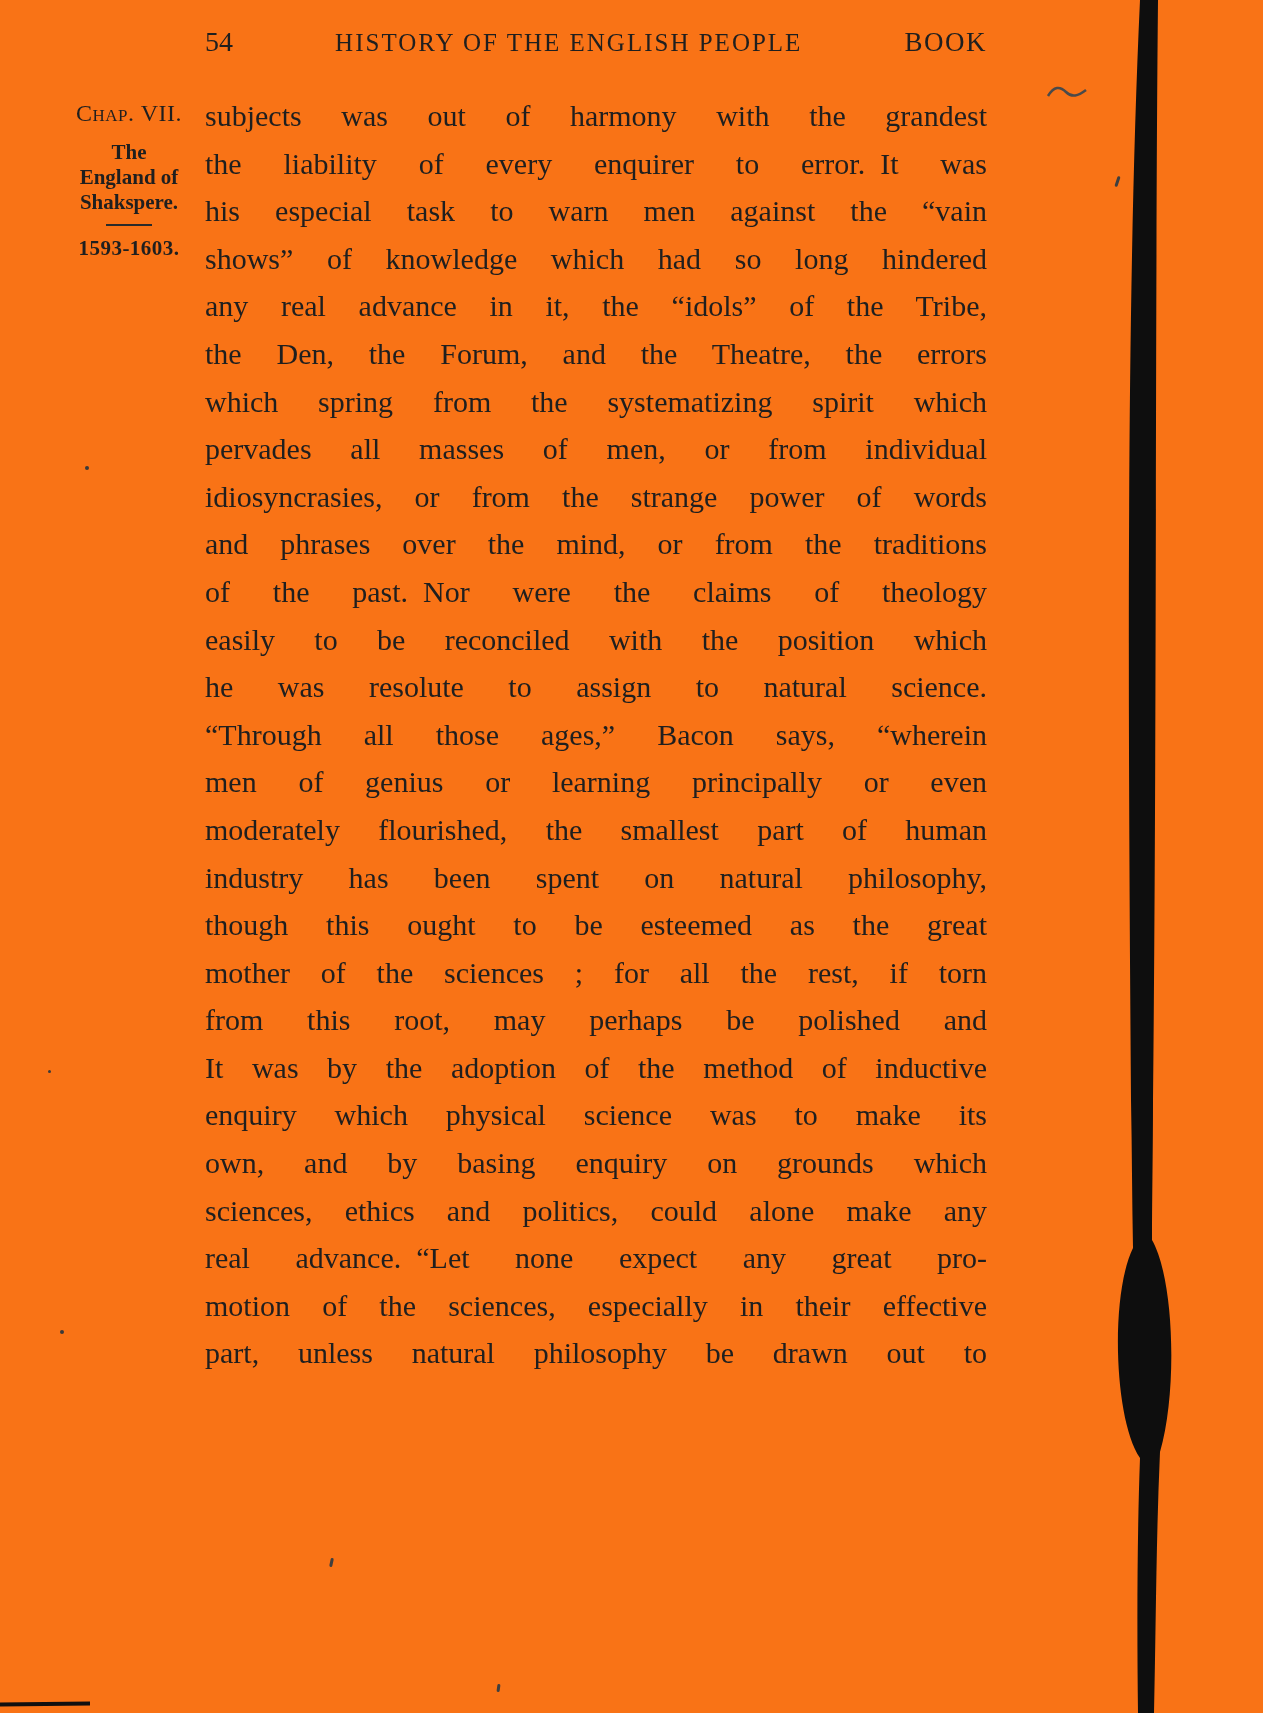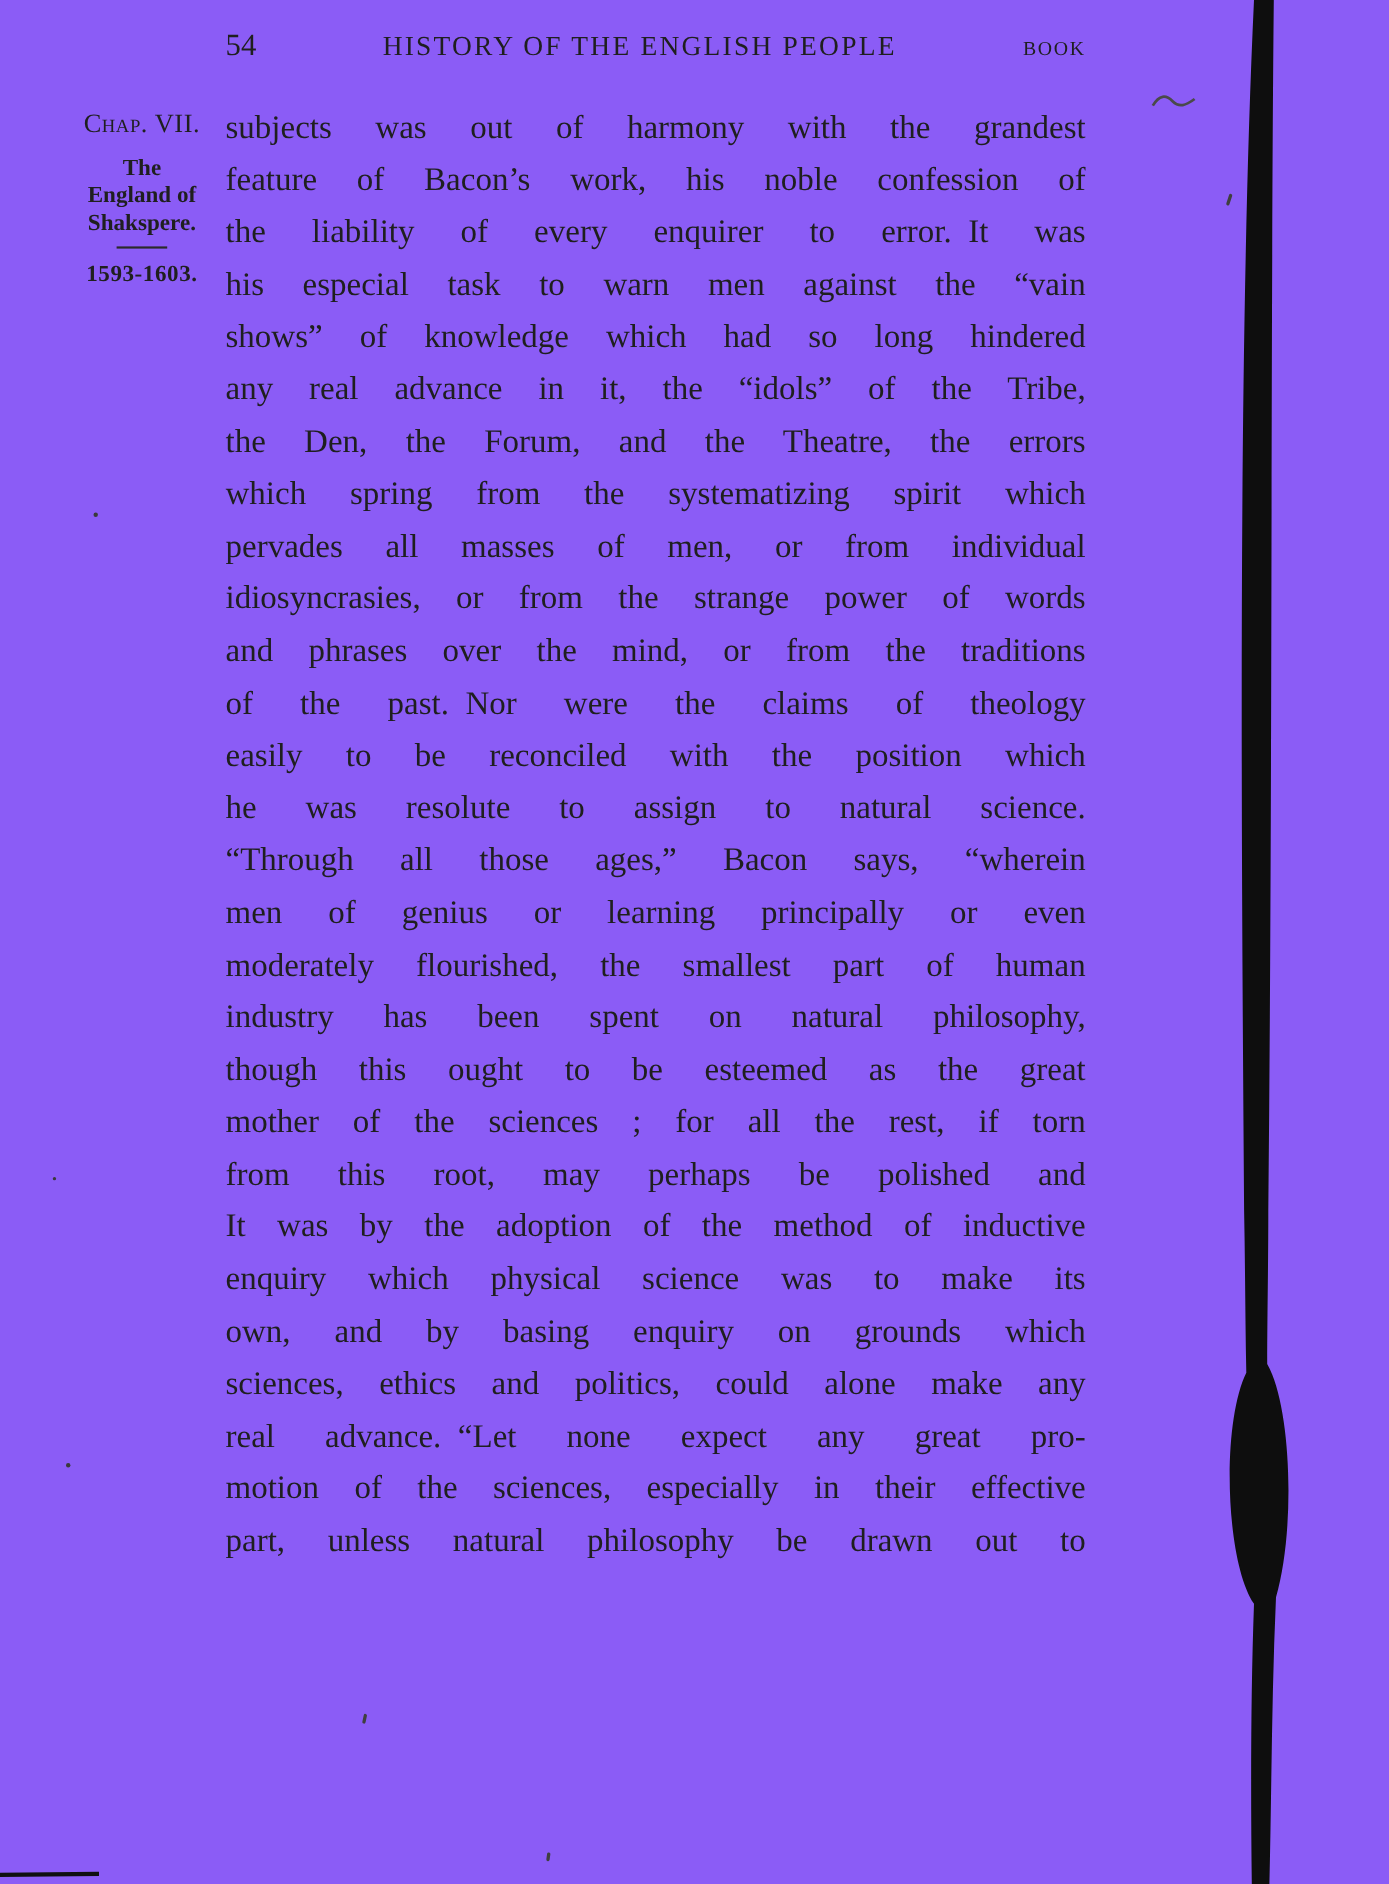--- a/index.html
+++ b/index.html
@@ -2,39 +2,39 @@
 <html><head>
 <meta charset="utf-8">
 <style>
   * { margin: 0; padding: 0; box-sizing: border-box; }
   html, body { background: #9a9a9a; }
   .page {
     position: relative;
     width: 1263px;
     height: 1713px;
     margin: 0 auto;
-    background: #8b5cf6;
+    background: #f97316;
     overflow: hidden;
     font-family: "Liberation Serif", "DejaVu Serif", serif;
     color: #1f1f1f;
   }
 
   
   .running-head {
     position: absolute;
     left: 205px;
     top: 26px;
     width: 782px;
     display: flex;
     justify-content: space-between;
     align-items: baseline;
   }
   .page-num { font-size: 28px; }
   .head-title { font-size: 25px; letter-spacing: 2px; }
-  .book-label { font-size: 18px; letter-spacing: 1.5px; }
+  .book-label { font-size: 27px; letter-spacing: 1.5px; }
 
   
   .marginalia {
     position: absolute;
     left: 58px;
     top: 100px;
     width: 142px;
     text-align: center;
   }
   .chap {
@@ -134,21 +134,20 @@
       <div>The</div>
       <div>England of</div>
       <div>Shakspere.</div>
     </div>
     <hr class="margin-rule">
     <div class="dates">1593-1603.</div>
   </aside>
 
   <main class="body-text">
       <div class="body-line">subjects was out of harmony with the grandest</div>
-      <div class="body-line">feature of Bacon’s work, his noble confession of</div>
       <div class="body-line">the liability of every enquirer to error. It was</div>
       <div class="body-line">his especial task to warn men against the “vain</div>
       <div class="body-line">shows” of knowledge which had so long hindered</div>
       <div class="body-line">any real advance in it, the “idols” of the Tribe,</div>
       <div class="body-line">the Den, the Forum, and the Theatre, the errors</div>
       <div class="body-line">which spring from the systematizing spirit which</div>
       <div class="body-line">pervades all masses of men, or from individual</div>
       <div class="body-line">idiosyncrasies, or from the strange power of words</div>
       <div class="body-line">and phrases over the mind, or from the traditions</div>
       <div class="body-line">of the past. Nor were the claims of theology</div>

